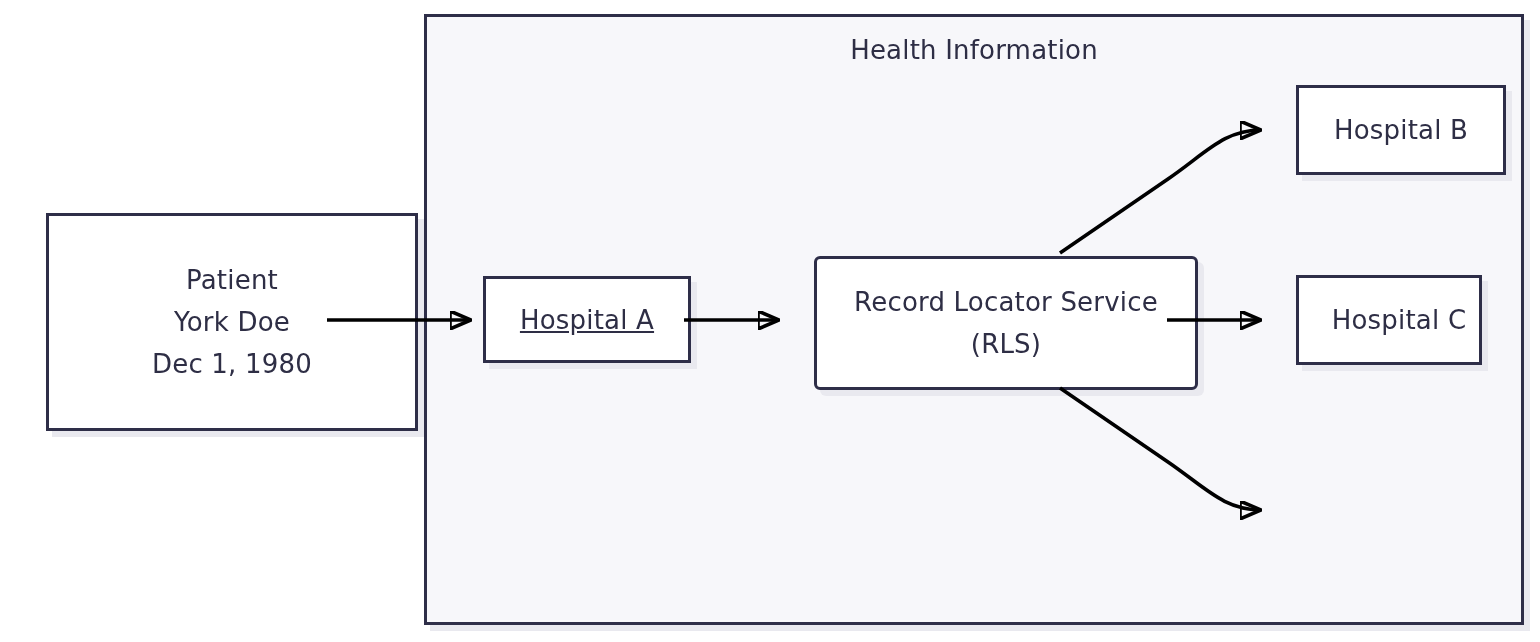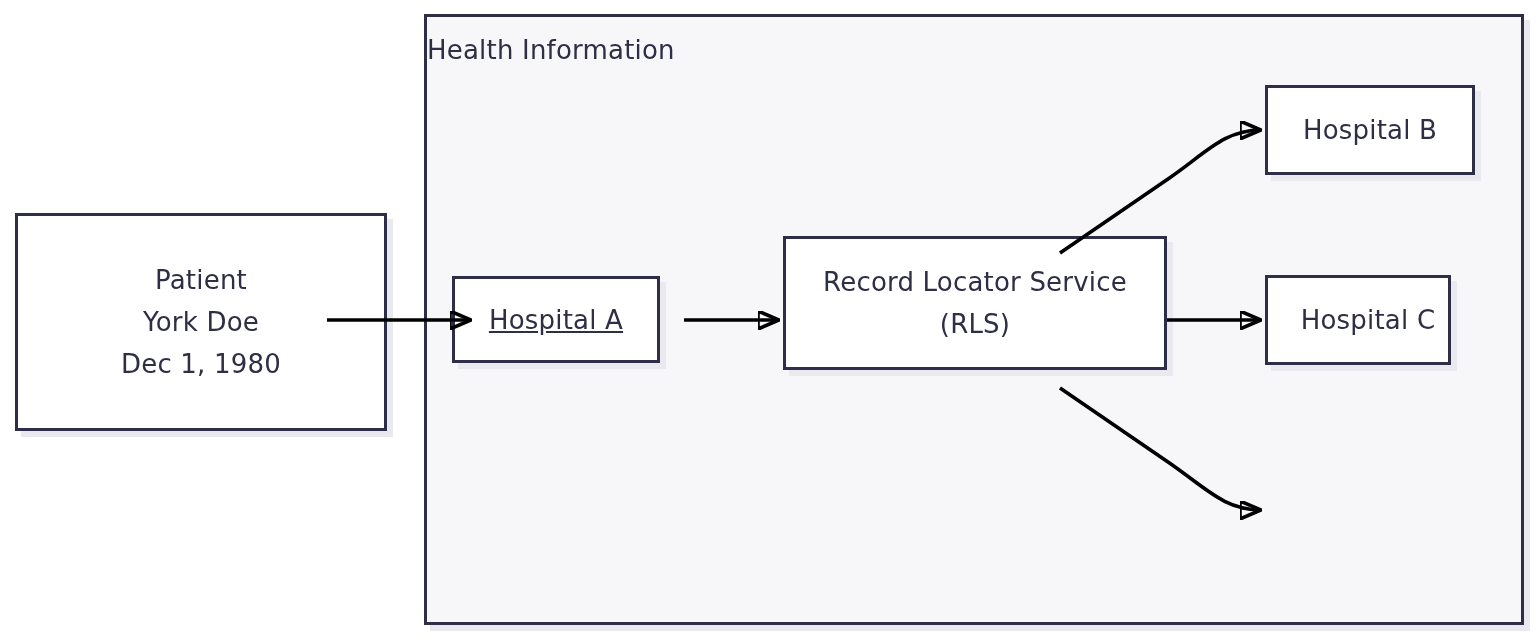--- a/index.html
+++ b/index.html
@@ -28,42 +28,43 @@
     box-shadow:6px 6px 0 0 var(--shadow);
     display:flex;
     flex-direction:column;
     align-items:center;
     justify-content:center;
     text-align:center;
     font-size:26px;
     font-weight:500;
     line-height:42px;
     letter-spacing:0.2px;
+    margin-left:31px;
   }
   .container-box{
     position:absolute;
     box-sizing:border-box;
     left:424px;top:14px;width:1100px;height:611px;
     background:var(--container_bg);
     border:3.5px solid var(--border);
     box-shadow:6px 6px 0 0 var(--shadow);
   }
   .container-title{
     position:absolute;
     top:12px;left:0;right:0;
-    text-align:left;
+    text-align:center;
     font-size:26px;
     font-weight:500;
     line-height:42px;
     letter-spacing:0.2px;
     color:var(--text);
   }
   .patient{left:15px;top:213px;width:372px;height:218px;}
   .hospital-a{left:452px;top:276px;width:208px;height:87px;text-decoration:underline;}
-  .rls{left:783px;top:236px;width:384px;height:134px;}
+  .rls{left:783px;top:256px;width:384px;height:134px;border-radius:6px;}
   .hospital-b{left:1265px;top:85px;width:210px;height:90px;}
   .hospital-c{left:1265px;top:275px;width:186px;height:90px;padding-left:20px;}
   .hospital-d{left:1265px;top:465px;width:210px;height:90px;}
   svg.arrows{position:absolute;inset:0;pointer-events:none;}
   svg.arrows path{stroke:var(--arrow);stroke-width:3.6;fill:none;}
 </style>
 </head>
 <body>
 
 <div class="canvas">

